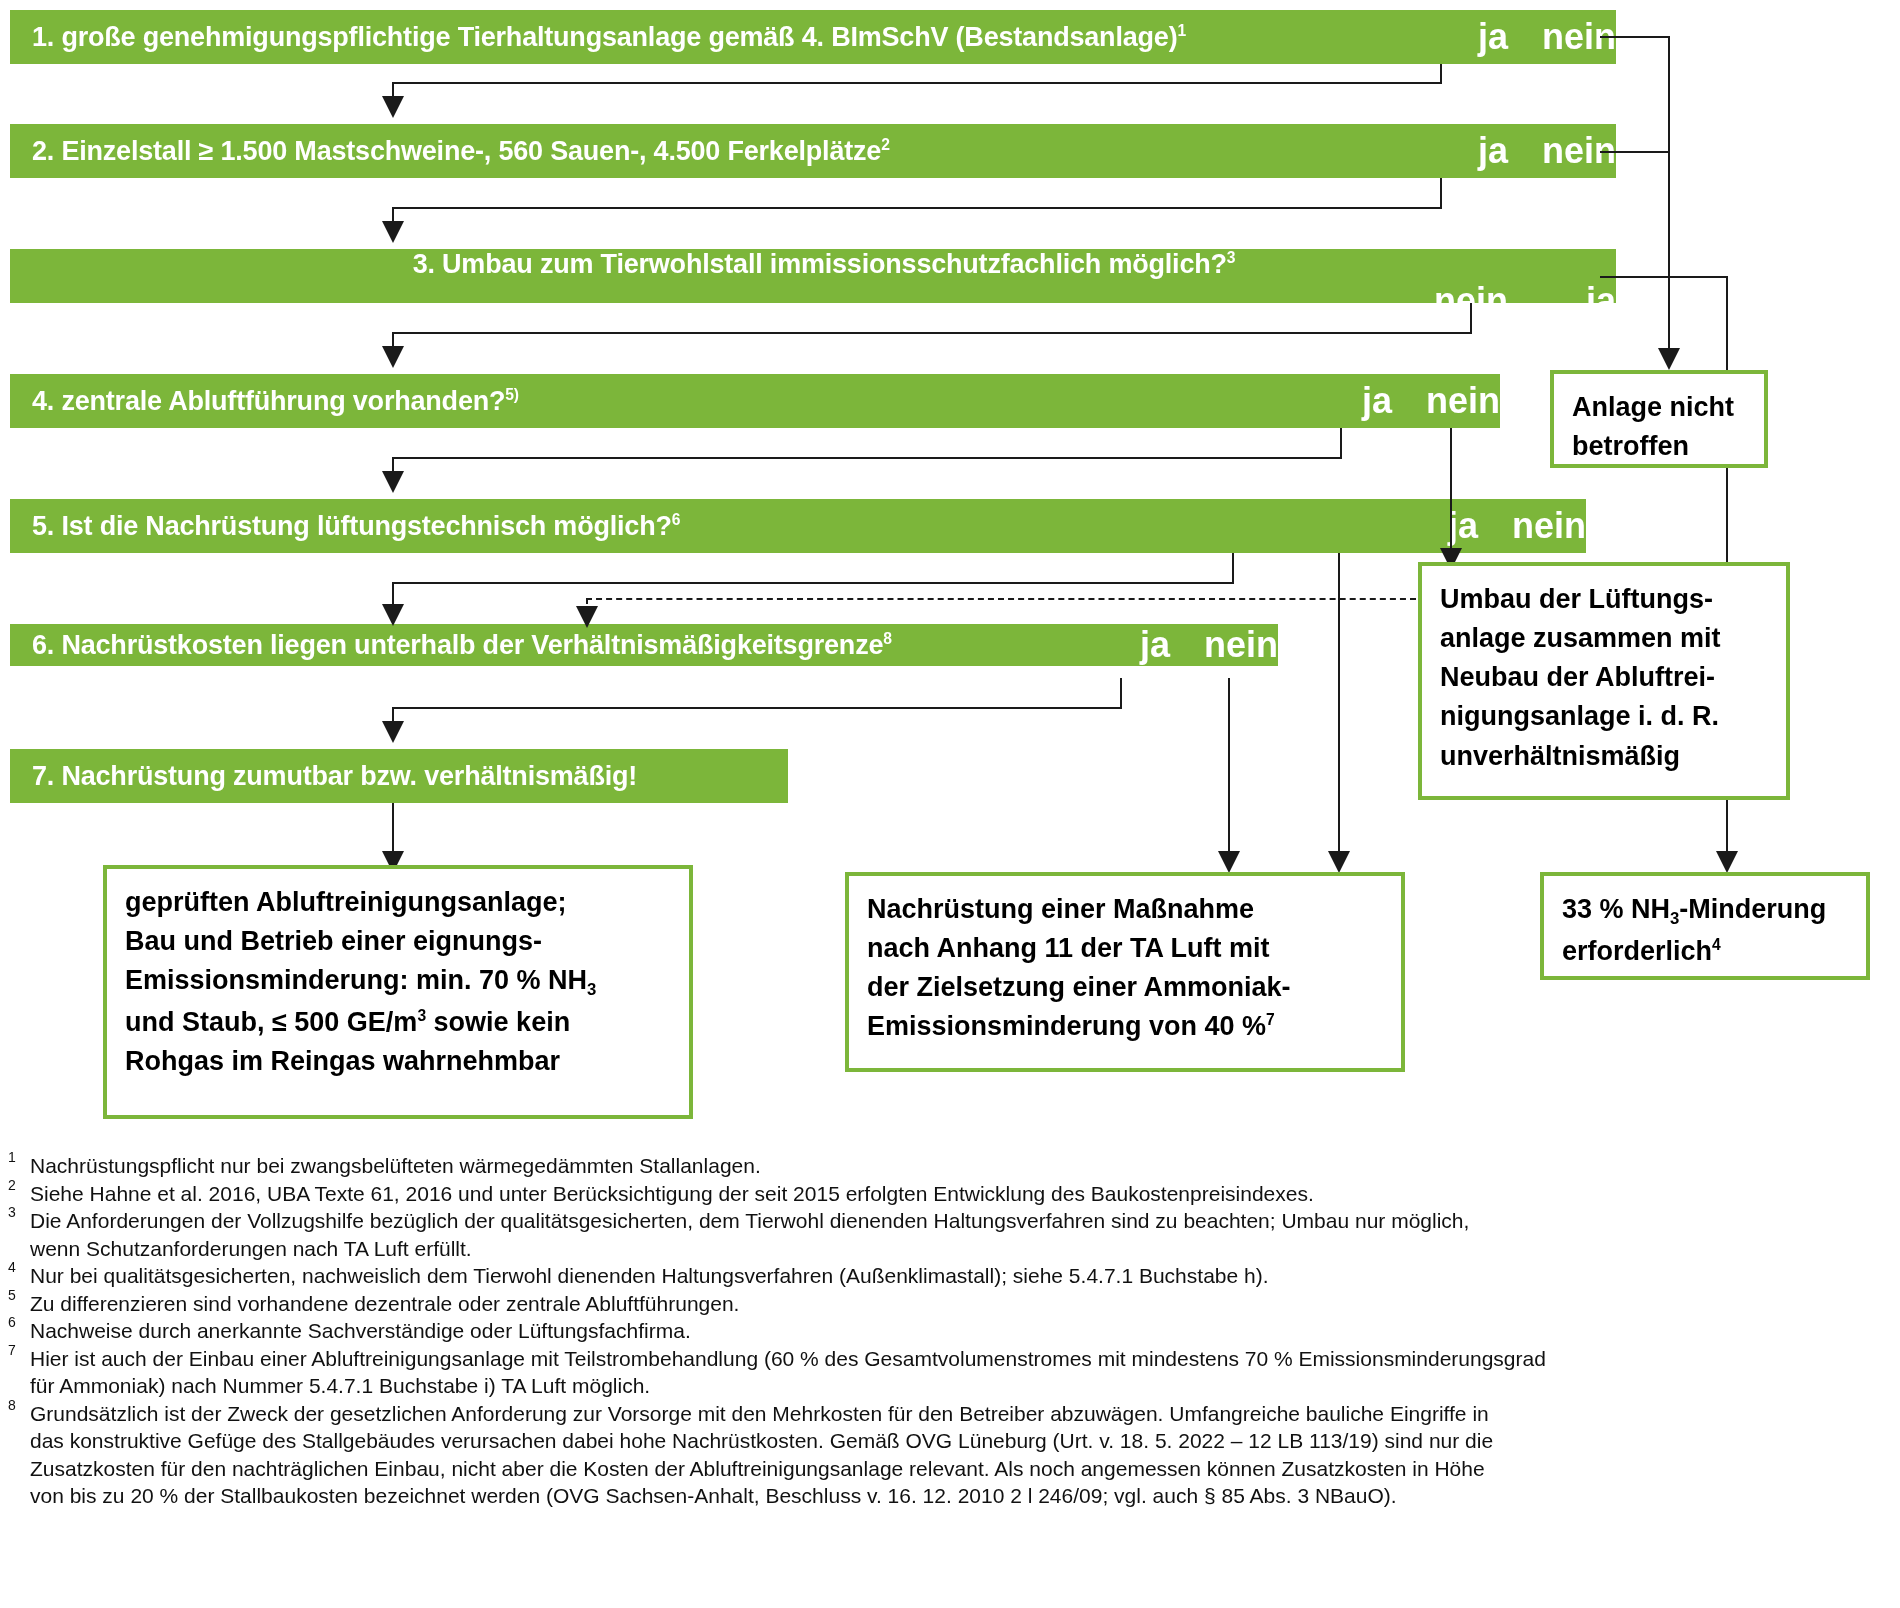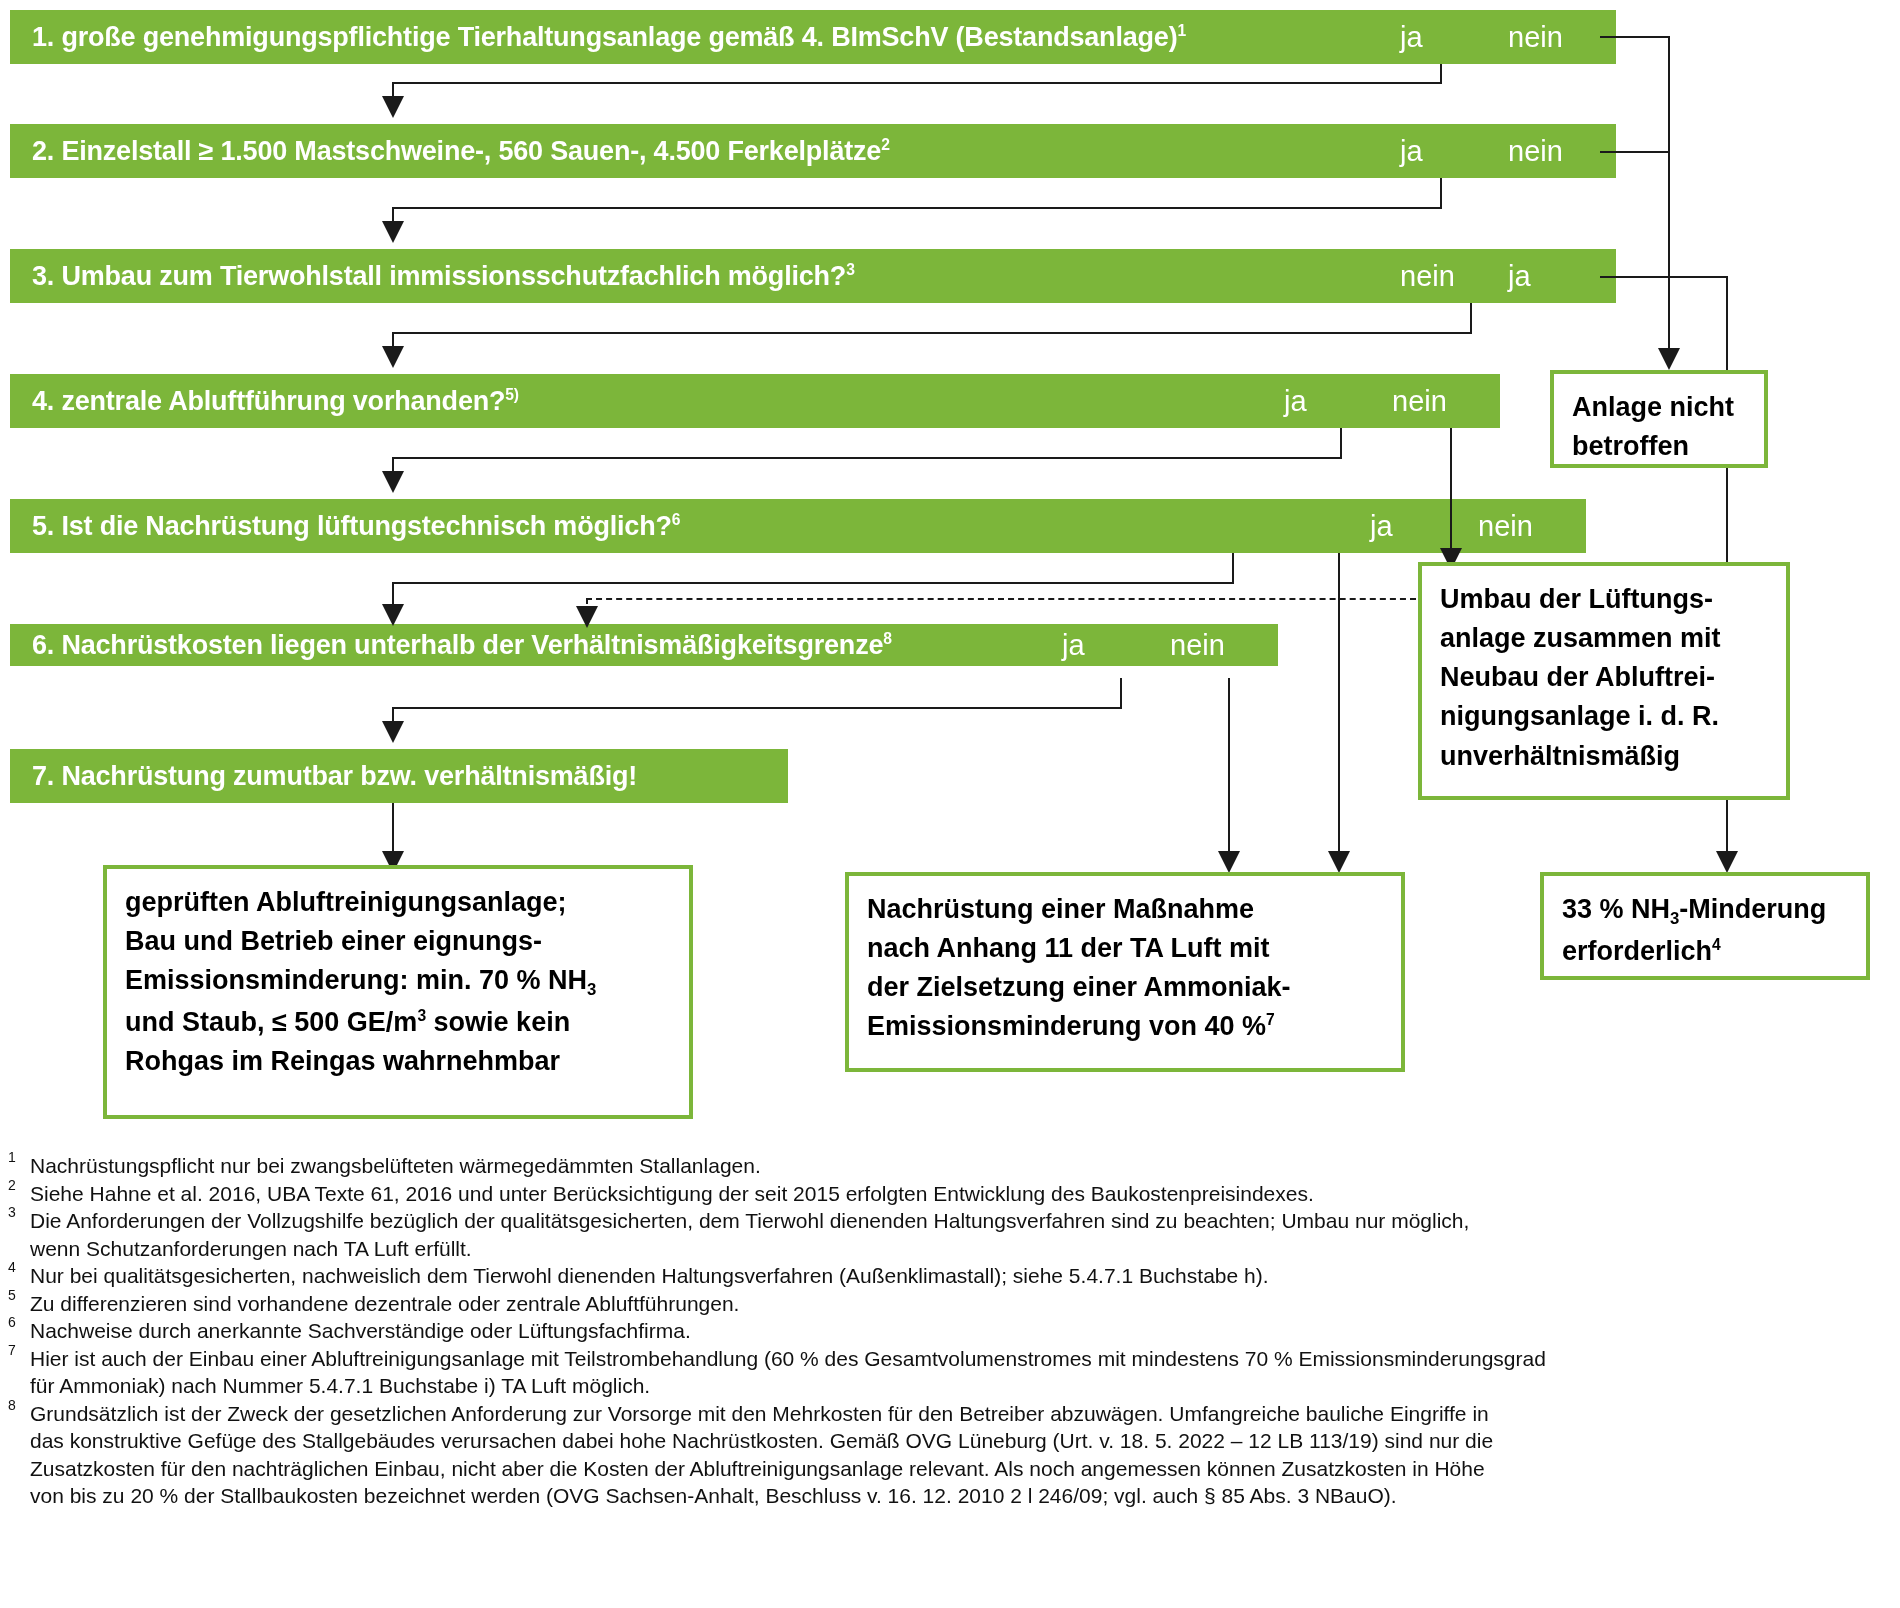--- a/index.html
+++ b/index.html
@@ -29,23 +29,23 @@
     letter-spacing:-0.2px;
   }
   .bar .opts{
     margin-left:auto;
     display:flex;
     align-items:center;
     white-space:nowrap;
   }
   .bar .opt{
     display:inline-block;
-    text-align:left;
-    font-weight:normal;
-    font-size:29px;
+    text-align:right;
+    font-weight:bold;
+    font-size:36px;
   }
   .bar .opt.first{width:108px;}
   .bar .opt.second{width:108px;}
   sup{font-size:.58em;vertical-align:super;line-height:0;font-weight:bold;}
   .q sup{font-weight:bold;}
 
   
   .obox{
     position:absolute;
     border:4px solid #7cb63a;
@@ -117,21 +117,21 @@
   </div>
 
   <div class="bar" style="left:10px;top:124px;width:1606px;height:54px;gap:34px;">
     <span class="q">2. Einzelstall ≥ 1.500 Mastschweine-, 560 Sauen-, 4.500 Ferkelplätze<sup>2</sup></span>
     <span class="opts">
       <span class="opt first">ja</span>
       <span class="opt second">nein</span>
     </span>
   </div>
 
-  <div class="bar" style="left:10px;top:249px;width:1606px;height:54px;">
+  <div class="bar" style="left:10px;top:249px;width:1606px;height:54px;flex-direction:column;">
     <span class="q">3. Umbau zum Tierwohlstall immissionsschutzfachlich möglich?<sup>3</sup></span>
     <span class="opts">
       <span class="opt first">nein</span>
       <span class="opt second">ja</span>
     </span>
   </div>
 
   <div class="bar" style="left:10px;top:374px;width:1490px;height:54px;">
     <span class="q">4. zentrale Abluftführung vorhanden?<sup>5)</sup></span>
     <span class="opts">

